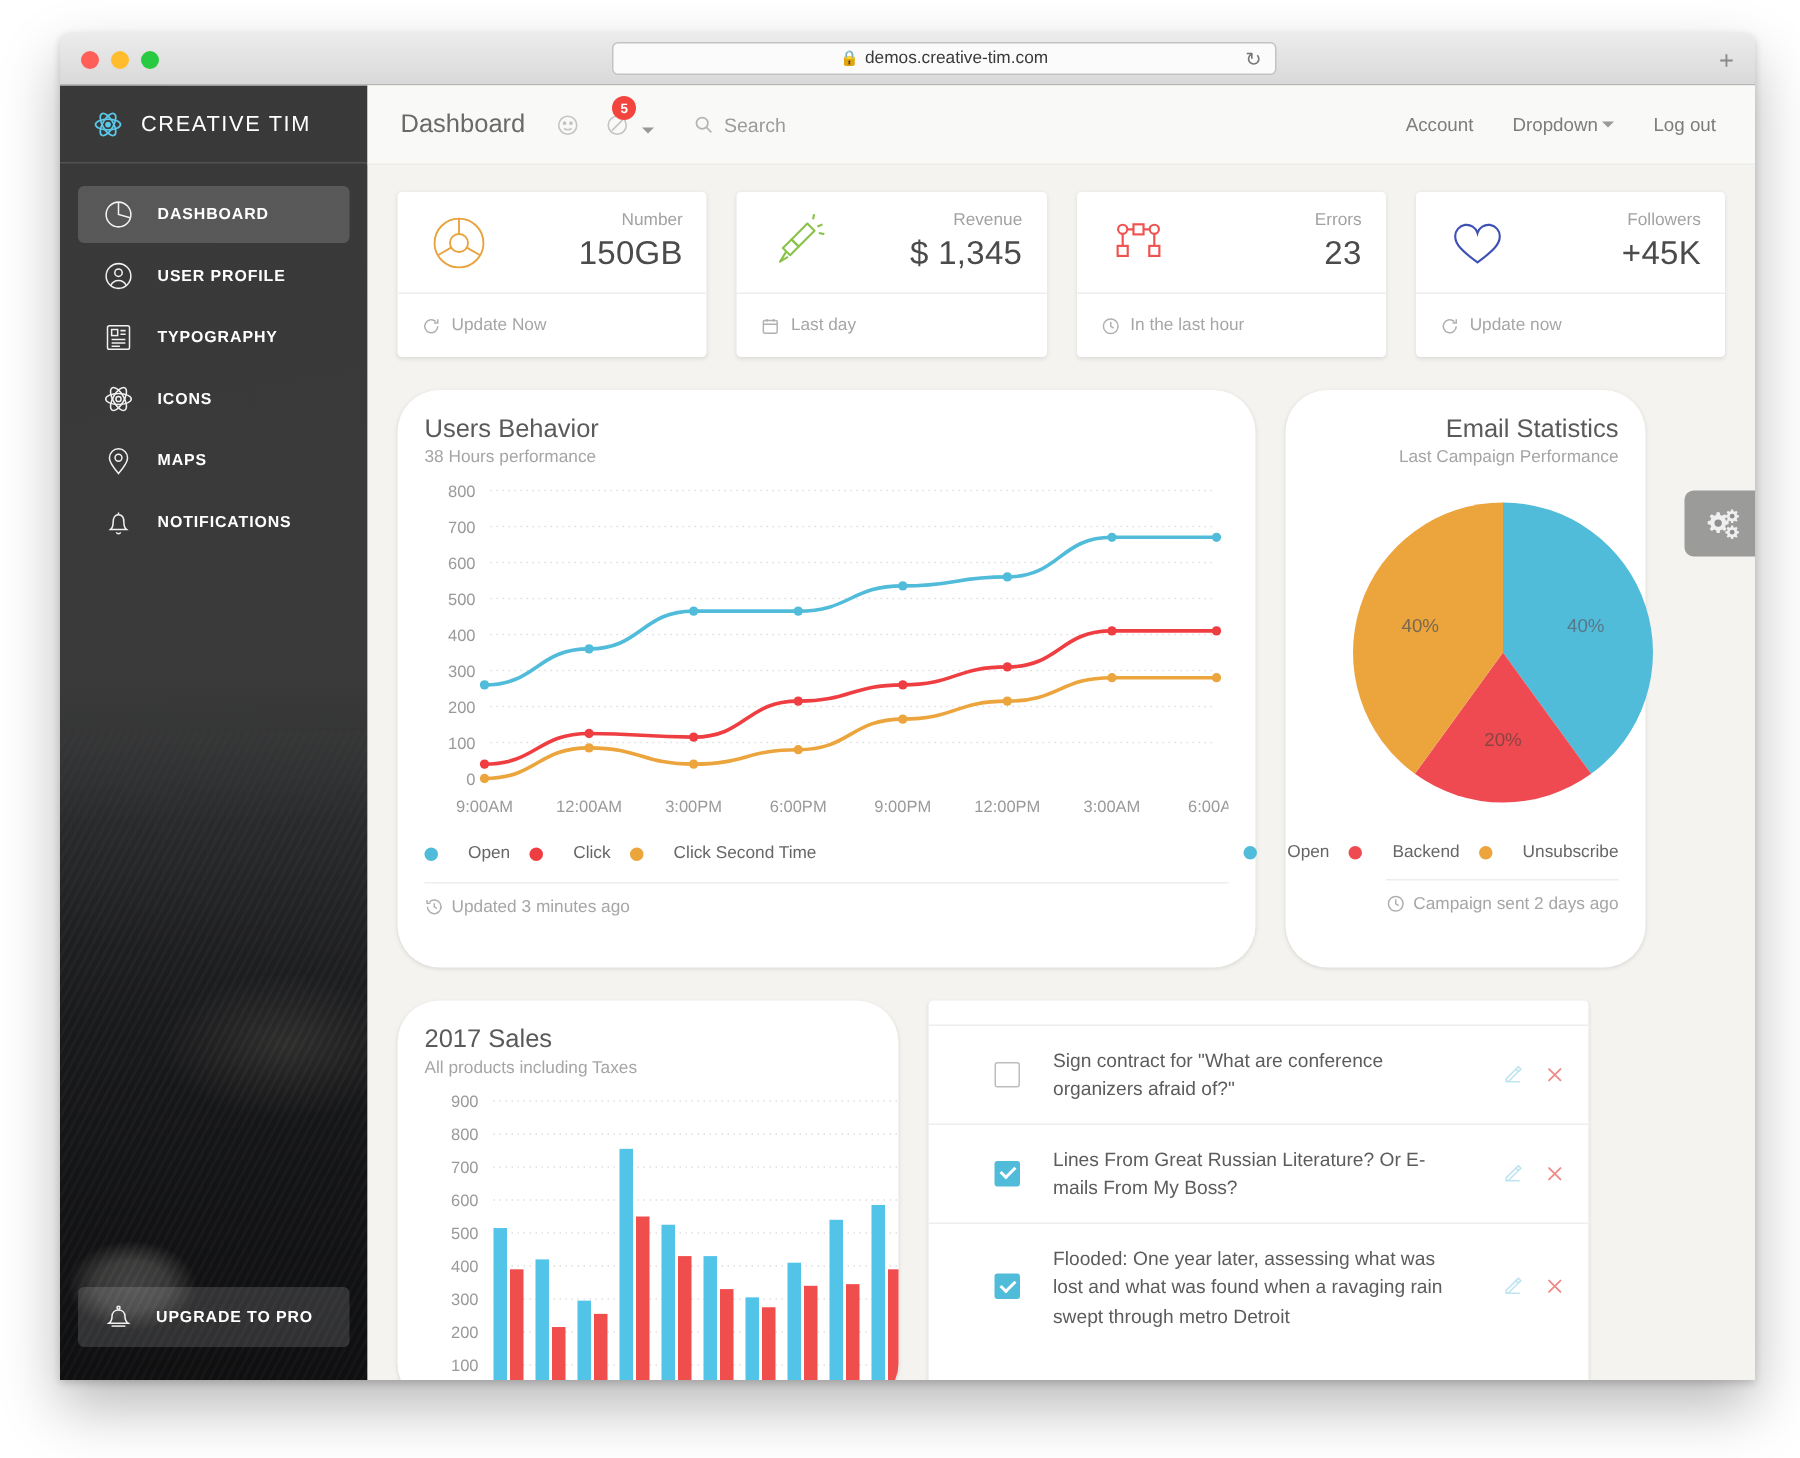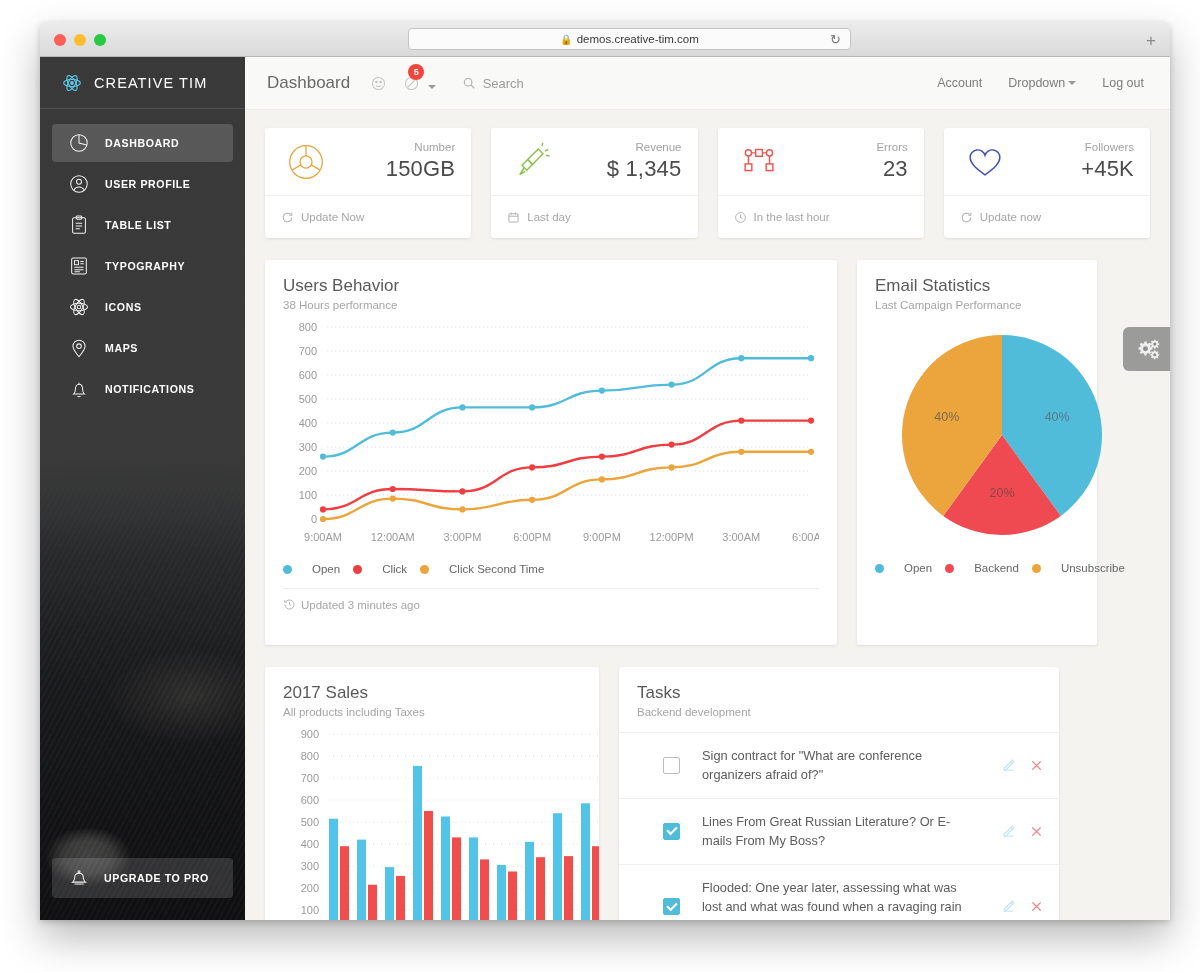--- a/index.html
+++ b/index.html
@@ -183,35 +183,35 @@
   .stat-value { font-size: 22px; color: #4b4b4b; font-weight: 300; letter-spacing: 0.2px; }
   .stat-foot {
     height: 43px; border-top: 1px solid #eeeeee;
     display: flex; align-items: center; gap: 7px;
     padding-left: 16px;
     font-size: 11.5px; color: #a6a6a6;
   }
   .stat-foot .fi { line-height: 0; }
 
   
-  .chart-card { padding: 16px 18px 0 18px; display: flex; flex-direction: column; }
+  .chart-card { padding: 16px 18px 0 18px; display: flex; flex-direction: column; border-radius: 28px; }
   .card-title { font-size: 17px; color: #5a5a5a; font-weight: 400; margin-bottom: 3px; }
   .card-sub { font-size: 11.5px; color: #a5a5a5; margin-bottom: 8px; }
   .card-foot {
     border-top: 1px solid #eeeeee;
     display: flex; align-items: center; gap: 5px;
     font-size: 11.5px; color: #a6a6a6;
     padding: 9px 0 0 0; margin-top: auto;
   }
   .legend { display: flex; gap: 13px; align-items: center; }
   .legend-item { display: flex; align-items: center; gap: 20px; font-size: 11.5px; color: #666; }
   .legend-dot { width: 9px; height: 9px; border-radius: 50%; }
 
   #users-behavior { width: 572px; height: 385px; }
-  #email-stats { width: 240px; height: 385px; }
+  #email-stats { width: 240px; height: 385px; align-items: flex-end; }
 
   .mid-row { margin-bottom: 22px; }
 
   #sales-card { width: 334px; height: 270px; padding-bottom: 0; overflow: hidden; }
   #tasks-card { width: 440px; height: 270px; padding: 16px 0 0 0; overflow: hidden; }
   #tasks-card .t-head { padding: 0 18px; }
 
   .task-row {
     display: flex; align-items: center;
     padding: 13px 16px 13px 18px;
@@ -311,30 +311,20 @@
           <span class="nav-icon">
             <svg width="22" height="22" viewBox="0 0 24 24" fill="none" stroke="#fff" stroke-width="1.1">
               <circle cx="12" cy="12" r="9"></circle>
               <circle cx="12" cy="9.6" r="2.7"></circle>
               <path d="M6.4 19a6.1 6.1 0 0 1 11.2 0"></path>
             </svg>
           </span>
           <span>USER PROFILE</span>
         </div>
 
-        <div class="nav-item">
-          <span class="nav-icon">
-            <svg width="22" height="22" viewBox="0 0 24 24" fill="none" stroke="#fff" stroke-width="1.1">
-              <rect x="5" y="4" width="14" height="17" rx="1.6"></rect>
-              <rect x="9" y="2.2" width="6" height="3.4" rx="1"></rect>
-              <path d="M8.4 10h7M8.4 13h7M8.4 16h4.5"></path>
-            </svg>
-          </span>
-          <span>TABLE LIST</span>
-        </div>
 
         <div class="nav-item">
           <span class="nav-icon">
             <svg width="22" height="22" viewBox="0 0 24 24" fill="none" stroke="#fff" stroke-width="1.1">
               <rect x="4" y="3.4" width="16" height="17.2" rx="1.4"></rect>
               <rect x="7" y="6.2" width="4.4" height="4.4"></rect>
               <path d="M13.4 7h3.8M13.4 9.6h3.8M7 13.4h10M7 16h10M7 18.3h6"></path>
             </svg>
           </span>
           <span>TYPOGRAPHY</span>
@@ -664,20 +654,29 @@
                 </div>
                 <div class="legend-item">
                   <span class="legend-dot" style="background: rgb(239, 74, 82);"></span>
                   <span>Backend</span>
                 </div>
                 <div class="legend-item">
                   <span class="legend-dot" style="background: rgb(236, 164, 60);"></span>
                   <span>Unsubscribe</span>
                 </div>
               </div>
+            <div class="card-foot" style="margin-top:12px">
+              <span style="line-height:0">
+                <svg width="13" height="13" viewBox="0 0 24 24" fill="none" stroke="#b0b0b0" stroke-width="1.8">
+                  <circle cx="12" cy="12" r="9"></circle>
+                    <path d="M12 6.6V12l3.6 2.2"></path>
+                </svg>
+              </span>
+              <span>Campaign sent 2 days ago</span>
+            </div>
           </div>
         </div>
 
         <div class="row">
 
           <div class="card chart-card" id="sales-card">
             <div class="card-title">2017 Sales</div>
             <div class="card-sub">All products including Taxes</div>
             <svg class="chart-svg" id="bar-chart" width="386" height="206">
                 <text x="36" y="210" class="ylab">0</text>
@@ -720,24 +719,20 @@
                 <rect x="298" y="77.29999999999998" width="9" height="128.70000000000002" fill="#51c4e8"></rect>
                 <rect x="309" y="120.2" width="9" height="85.8" fill="#f04d4d"></rect>
                 <rect x="326" y="44.30000000000001" width="9" height="161.7" fill="#51c4e8"></rect>
                 <rect x="337" y="71.79999999999998" width="9" height="134.20000000000002" fill="#f04d4d"></rect>
                 <rect x="354" y="14.599999999999994" width="9" height="191.4" fill="#51c4e8"></rect>
                 <rect x="365" y="58.599999999999994" width="9" height="147.4" fill="#f04d4d"></rect>
               </svg>
           </div>
 
           <div class="card" id="tasks-card">
-            <div class="t-head">
-              <div class="card-title">Tasks</div>
-              <div class="card-sub" style="margin-bottom:14px">Backend development</div>
-            </div>
             <div id="tasks-list">
                 <div class="task-row">
                   <div class="cbx"></div>
                   <div class="task-text">Sign contract for "What are conference organizers afraid of?"</div>
                   <div class="task-actions">
                     <span class="act"><svg width="15" height="15" viewBox="0 0 24 24" fill="none" stroke="#bfe5f0" stroke-width="1.7">
                         <path d="M4.5 19.5h15"></path>
                         <path d="M5 16.4V19h2.6L18 8.6 15.4 6z"></path>
                         <path d="M15.4 6 18 3.4 20.6 6 18 8.6"></path>
                       </svg></span>

